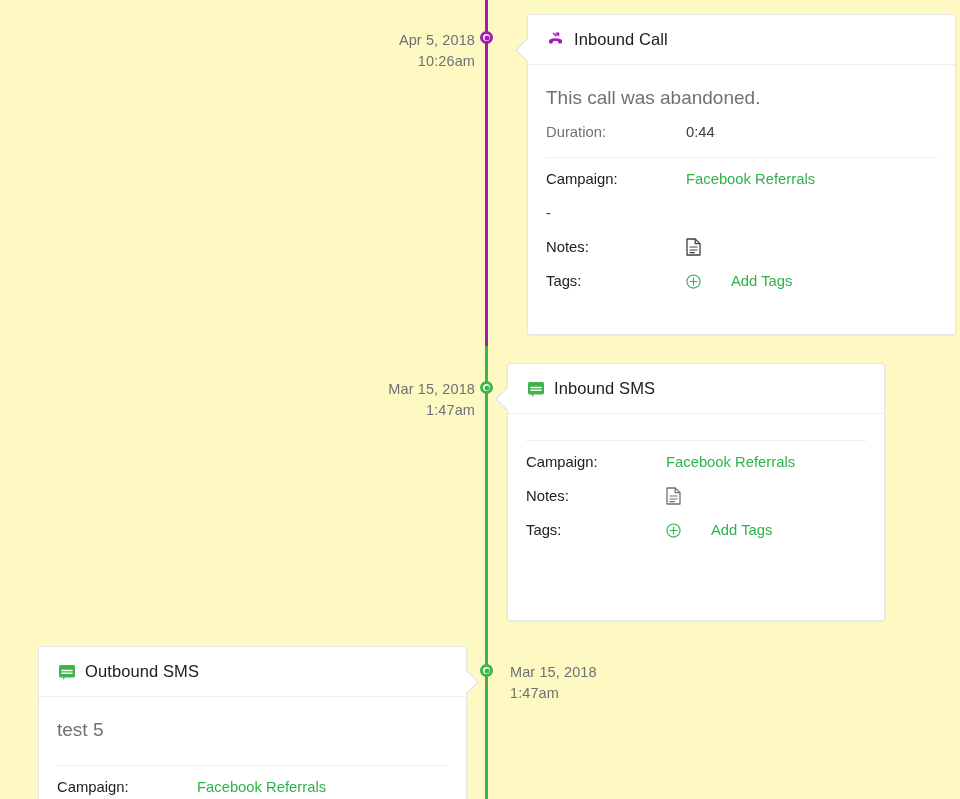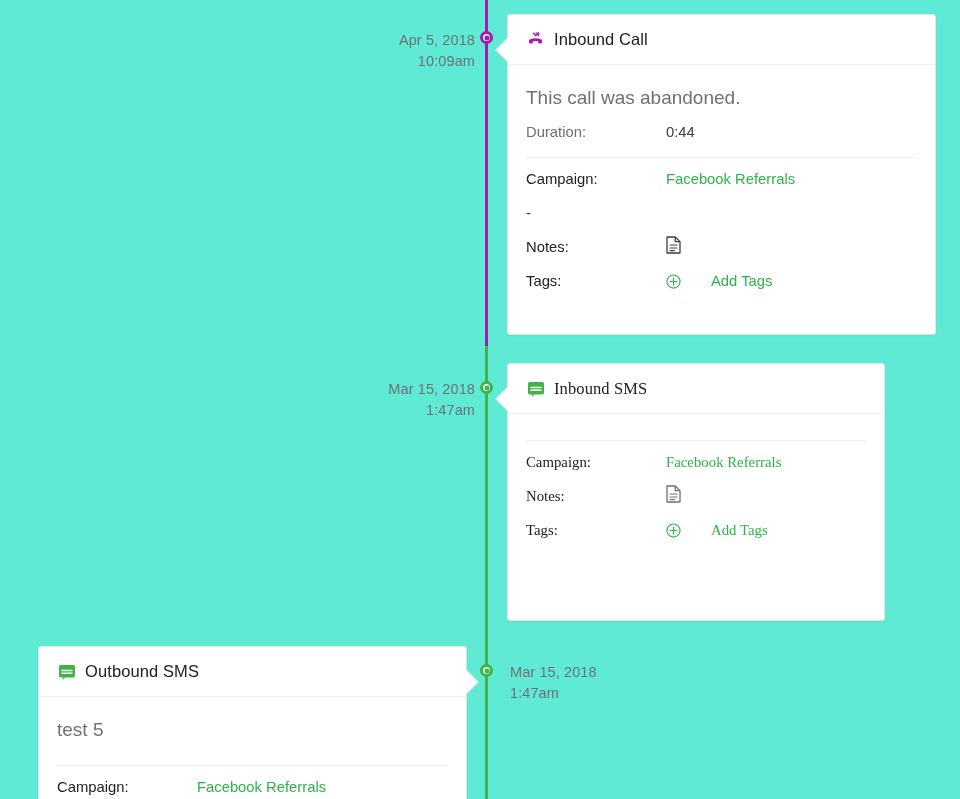--- a/index.html
+++ b/index.html
@@ -9,21 +9,21 @@
     height: 799px;
     background: #ffffff;
     font-family: "Liberation Sans", sans-serif;
     overflow: hidden;
   }
 
   #timeline {
     position: relative;
     width: 960px;
     height: 799px;
-    background: #5eead4;
+    background: #fef9c3;
   }
 
   
   .spine {
     position: absolute;
     left: 485px;
     width: 3px;
   }
   .spine-purple { top: 0px;   height: 346px; background: #a21caf; }
   .spine-green  { top: 346px; height: 453px; background: #3eb44a; }
@@ -132,21 +132,21 @@
 
   .msg-line {
     font-size: 19px;
     color: #6e7175;
     line-height: 22px;
     padding: 4px 0 6px 0;
   }
 
   .kv {
     display: flex;
-    align-items: flex-start;
+    align-items: center;
     min-height: 26px;
     padding: 6px 0;
   }
   .kv-key {
     width: 140px;
     flex: 0 0 140px;
     font-size: 14.8px;
     line-height: 22px;
     color: #202124;
   }
@@ -181,28 +181,28 @@
 </head>
 <body>
 
 <div id="timeline">
 
   <div class="spine spine-purple"></div>
   <div class="spine spine-green"></div>
 
   <div class="stamp stamp-right" style="top:30px; right:485px; width:130px;">
     <div>Apr 5, 2018</div>
-    <div>10:09am</div>
+    <div>10:26am</div>
   </div>
 
   <div class="dot dot-purple" style="top:31px;">
     <span class="dot-inner"></span>
   </div>
 
-  <div class="card card-right" style="left:507px; top:14px; width:429px; height:321px;">
+  <div class="card card-right" style="left:527px; top:14px; width:429px; height:321px;">
     <span class="notch"></span>
     <span class="notch-in"></span>
 
     <div class="card-head">
       <span class="head-icon">
         <svg width="19" height="19" viewBox="0 0 24 24">
           <path d="M12 10.5c-2.6 0-5.1.5-7.2 1.5-.6.3-1 .9-1 1.6v2.3c0 .6.5 1.1 1.1 1.1h2.6c.6 0 1.1-.5 1.1-1.1v-1.3c1.1-.4 2.2-.6 3.4-.6s2.3.2 3.4.6v1.3c0 .6.5 1.1 1.1 1.1h2.6c.6 0 1.1-.5 1.1-1.1v-2.3c0-.7-.4-1.3-1-1.6-2.1-1-4.6-1.5-7.2-1.5z" fill="#a21caf"></path>
           <path d="M9.3 4.2l3.1 3.1 3.3-3.3" fill="none" stroke="#a21caf" stroke-width="1.7" stroke-linecap="round" stroke-linejoin="round"></path>
           <path d="M12.6 4h3.3v3.2" fill="none" stroke="#a21caf" stroke-width="1.7" stroke-linecap="round" stroke-linejoin="round"></path>
         </svg>
@@ -261,21 +261,21 @@
 
   <div class="stamp stamp-right" style="top:379px; right:485px; width:130px;">
     <div>Mar 15, 2018</div>
     <div>1:47am</div>
   </div>
 
   <div class="dot dot-green" style="top:381px;">
     <span class="dot-inner"></span>
   </div>
 
-  <div class="card card-right" style="left:507px; top:363px; width:378px; height:258px;font-family:Liberation Serif, serif;">
+  <div class="card card-right" style="left:507px; top:363px; width:378px; height:258px;">
     <span class="notch"></span>
     <span class="notch-in"></span>
 
     <div class="card-head">
       <span class="head-icon">
         <svg width="18" height="18" viewBox="0 0 18 18">
           <rect x="1" y="2" width="16" height="12.4" rx="1.6" fill="#3eb44a"></rect>
           <path d="M4 7.6h10M4 10.2h10" stroke="#ffffff" stroke-width="1.5" stroke-linecap="round"></path>
           <path d="M4.4 14.4l1.3 2.4 1.4-2.4z" fill="#3eb44a"></path>
         </svg>

